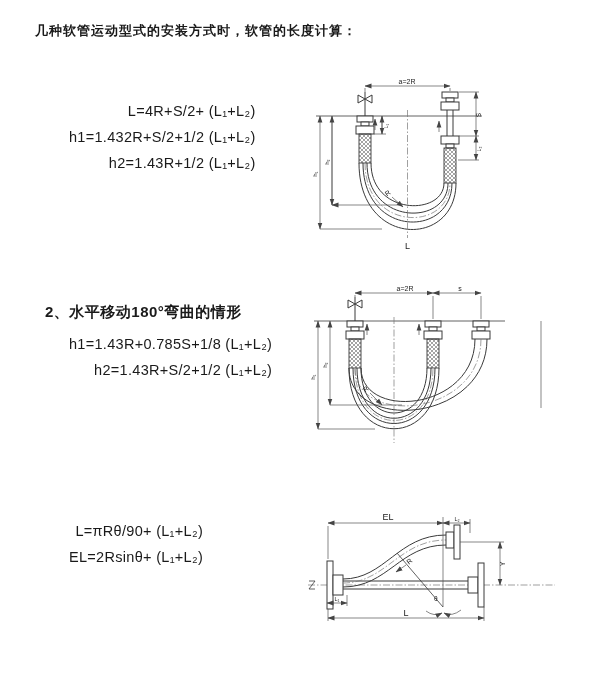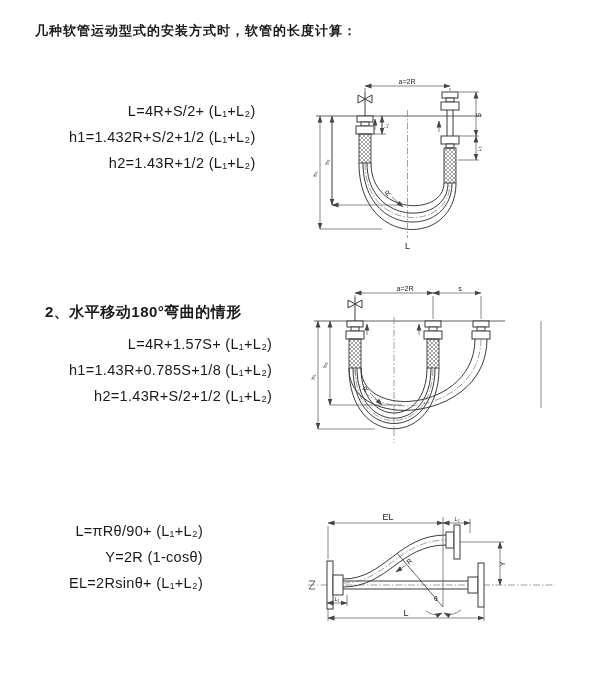--- a/index.html
+++ b/index.html
@@ -110,21 +110,20 @@
   <path class="dl" d="M80,121 L91,131" marker-end="url(#aE)"></path>
   <text x="77" y="119" font-size="7" class="lbl" transform="rotate(-35 77 119)">R</text>
 
   <path class="cl" d="M95.5,34 V162"></path>
   <text x="95.5" y="173" font-size="9" class="lbl">L</text>
 </svg>
 </div>
 
 <section class="sec" style="top:303px">
   <div class="sec-heading">2、水平移动180°弯曲的情形</div>
-  <div class="formula">L=4R+1.57S+ (L₁+L₂)</div>
   <div class="formula">h1=1.43R+0.785S+1/8 (L₁+L₂)</div>
   <div class="formula">h2=1.43R+S/2+1/2 (L₁+L₂)</div>
 </section>
 
 <div class="diag" style="left:310px;top:281px;width:285px;height:176px">
 <svg viewBox="0 0 285 176" width="285" height="176">
 
   <path class="dl" d="M45,12 H123" marker-start="url(#aS)" marker-end="url(#aE)"></path>
   <path class="dl" d="M123,12 H171" marker-start="url(#aS)" marker-end="url(#aE)"></path>
   <path class="dl" d="M45,14 V16 M123,15 V38 M171,15 V38"></path>
@@ -183,21 +182,20 @@
   <path class="dl" d="M60,112 L72,124" marker-end="url(#aE)"></path>
   <text x="57" y="110" font-size="7" class="lbl" transform="rotate(-35 57 110)">R</text>
 
   <path class="cl" d="M84,36 V162"></path>
   <path class="dl" d="M231,40 V127"></path>
 </svg>
 </div>
 
 <section class="sec" style="top:523px">
   <div class="formula">L=πRθ/90+ (L₁+L₂)</div>
-  <div class="formula">Y=2R (1-cosθ)</div>
   <div class="formula">EL=2Rsinθ+ (L₁+L₂)</div>
 </section>
 
 <div class="diag" style="left:300px;top:503px;width:300px;height:155px">
 <svg viewBox="0 0 300 155" width="300" height="155">
 
   <path class="cl" d="M8,82 H255"></path>
   <path class="thin" d="M9,78 H15 L9,86 H15"></path>
 
   <g>

